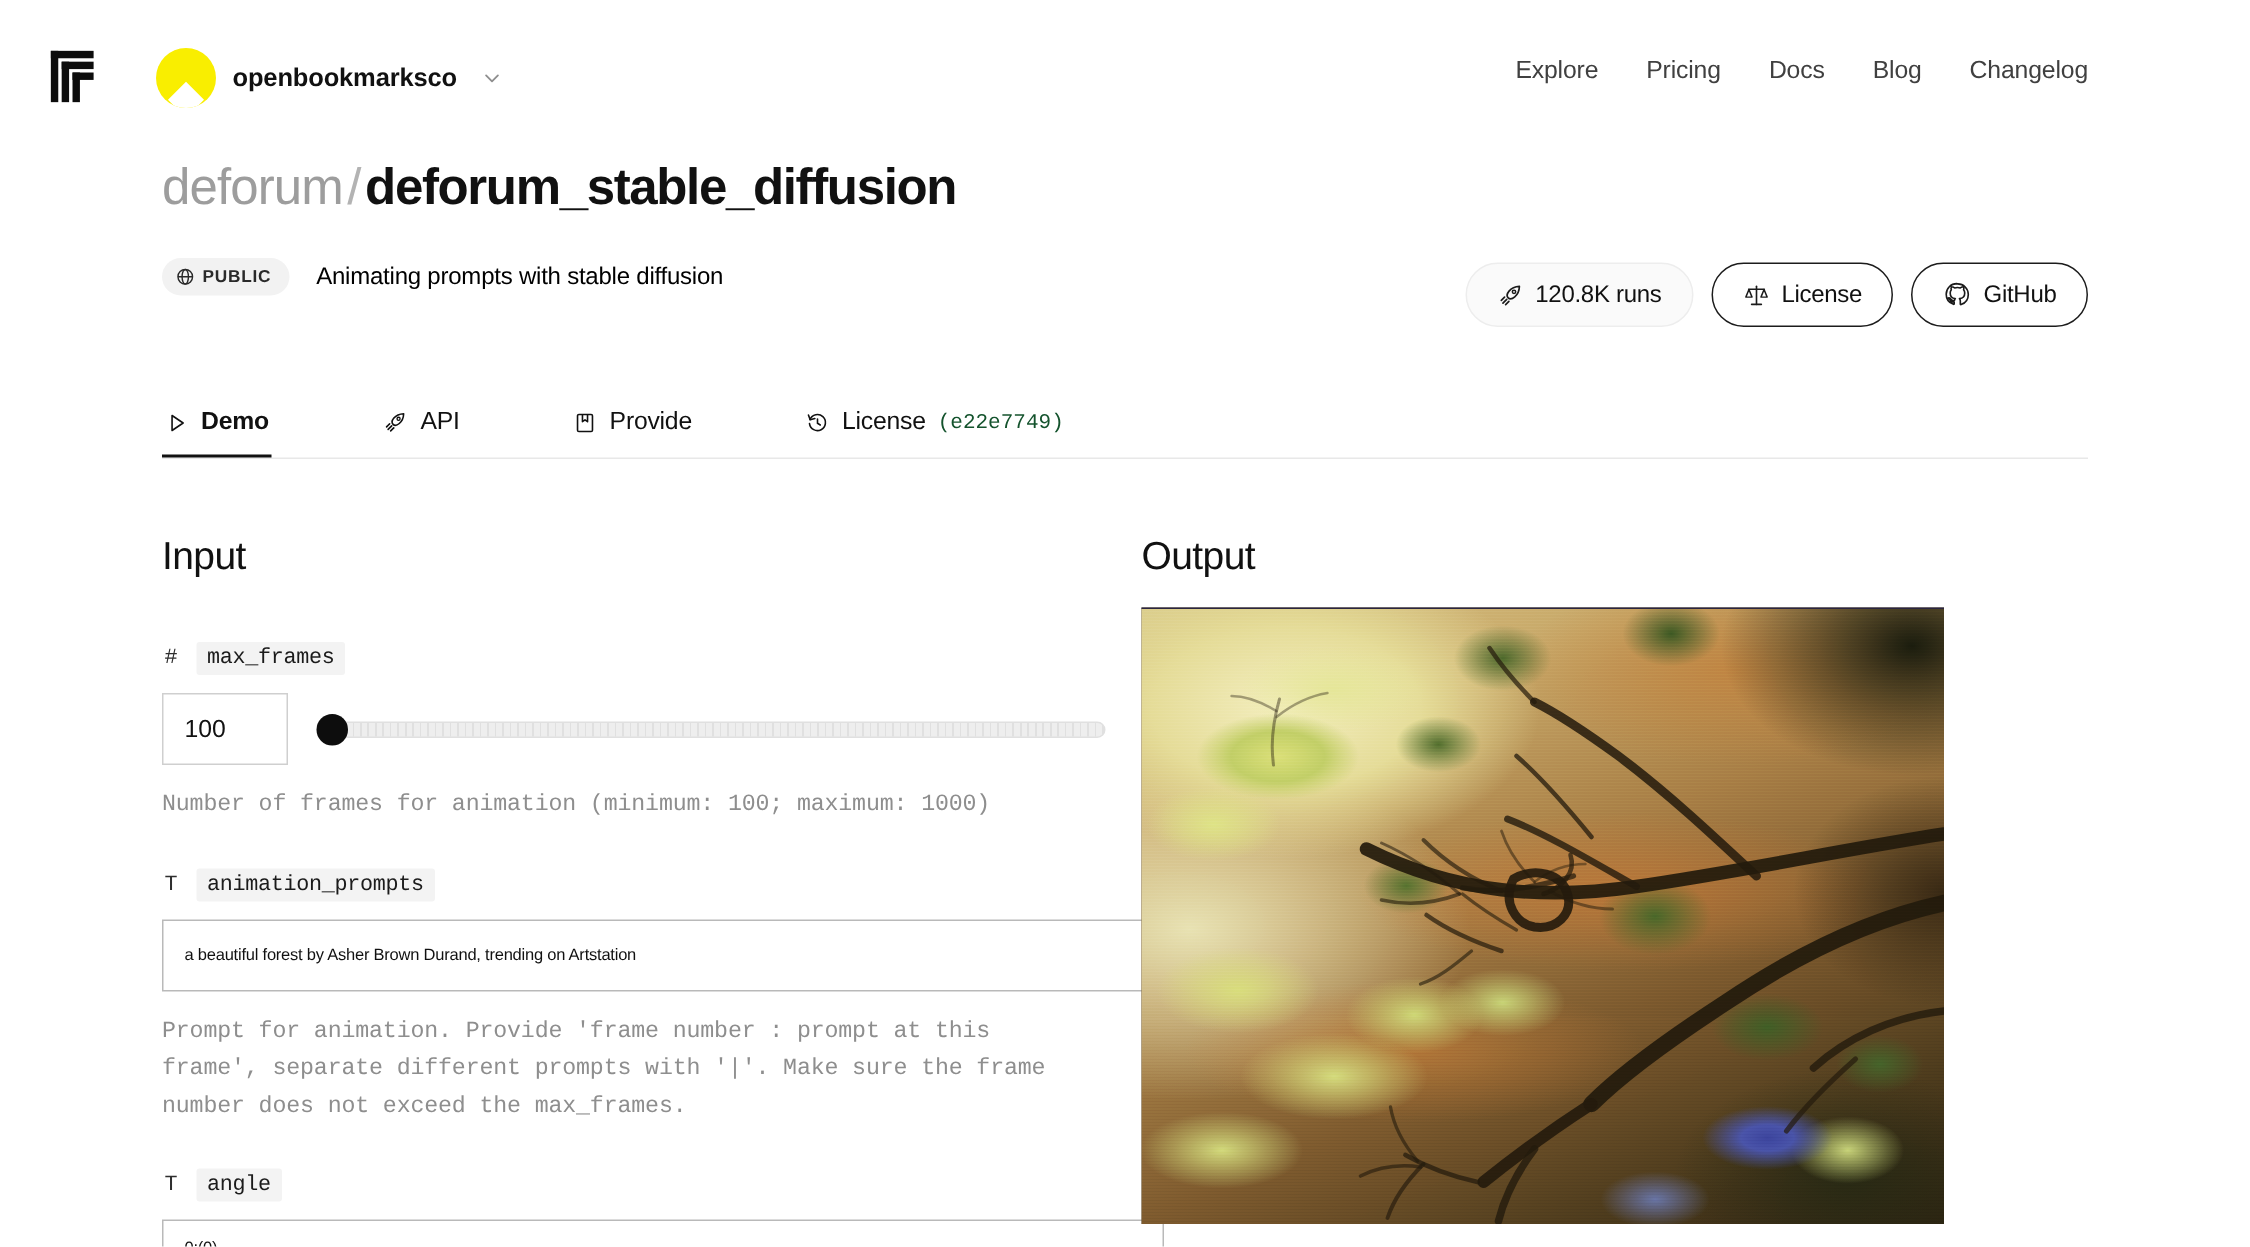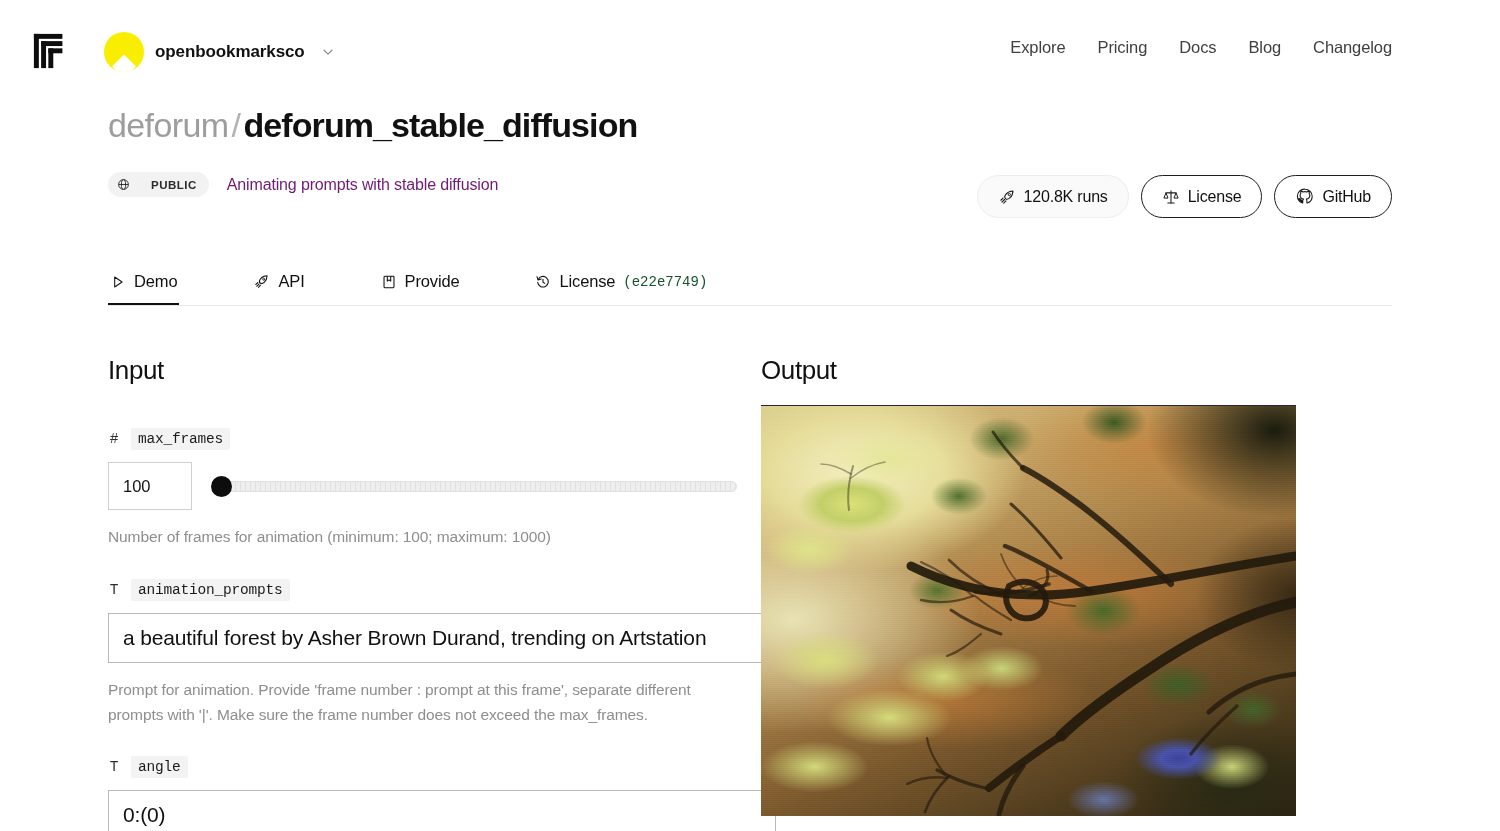--- a/index.html
+++ b/index.html
@@ -127,34 +127,34 @@
     margin-top: 23px;
     display: flex;
     align-items: center;
     gap: 12px;
     height: 30px;
   }
 
   .badge-public {
     display: inline-flex;
     align-items: center;
-    gap: 21px;
+    gap: 5px;
     height: 25px;
     padding: 0 12px 0 9px;
     border-radius: 13px;
     background: #f2f2f2;
     font-size: 11.5px;
     font-weight: 600;
     letter-spacing: 0.5px;
     color: #2a2a2a;
   }
 
   .tagline {
     font-size: 16px;
-    color: #701a75;
+    color: #000000;
     letter-spacing: -0.15px;
     margin-left: 6px;
   }
 
   .header-actions {
     position: absolute;
     right: 0;
     top: 71px;
     display: flex;
     gap: 12px;
@@ -199,21 +199,21 @@
     height: 47px;
     padding: 0 2px;
     margin-right: 72px;
     font-size: 16.5px;
     color: #111;
     cursor: pointer;
     letter-spacing: -0.15px;
     position: relative;
     white-space: nowrap;
   }
-  .tab.active { font-weight: 400; }
+  .tab.active { font-weight: 700; }
   .tab.active::after {
     content: "";
     position: absolute;
     left: 0; right: 0;
     bottom: 0;
     height: 2.5px;
     background: #111;
   }
   .tab .hash {
     font-family: "Liberation Mono", monospace;
@@ -319,32 +319,33 @@
     z-index: 2;
   }
 
   .helptext {
     margin-top: 14px;
     font-size: 15.5px;
     line-height: 1.62;
     color: #8e8e8e;
     letter-spacing: -0.1px;
     max-width: 622px;
+    font-family: Liberation Mono, monospace;
   }
 
   .text-box {
     margin-top: 11px;
     width: 668px;
     min-height: 48px;
     border: 1px solid #b9b9b9;
     background: #fff;
     display: flex;
     align-items: center;
     padding: 12px 14px;
-    font-size: 21px;
+    font-size: 11px;
     color: #111;
     letter-spacing: -0.15px;
   }
   .text-box.tall { min-height: 58px; align-items: flex-start; }
 
   .out-image {
     margin-top: 19px;
     width: 535px;
     height: 411px;
     position: relative;

